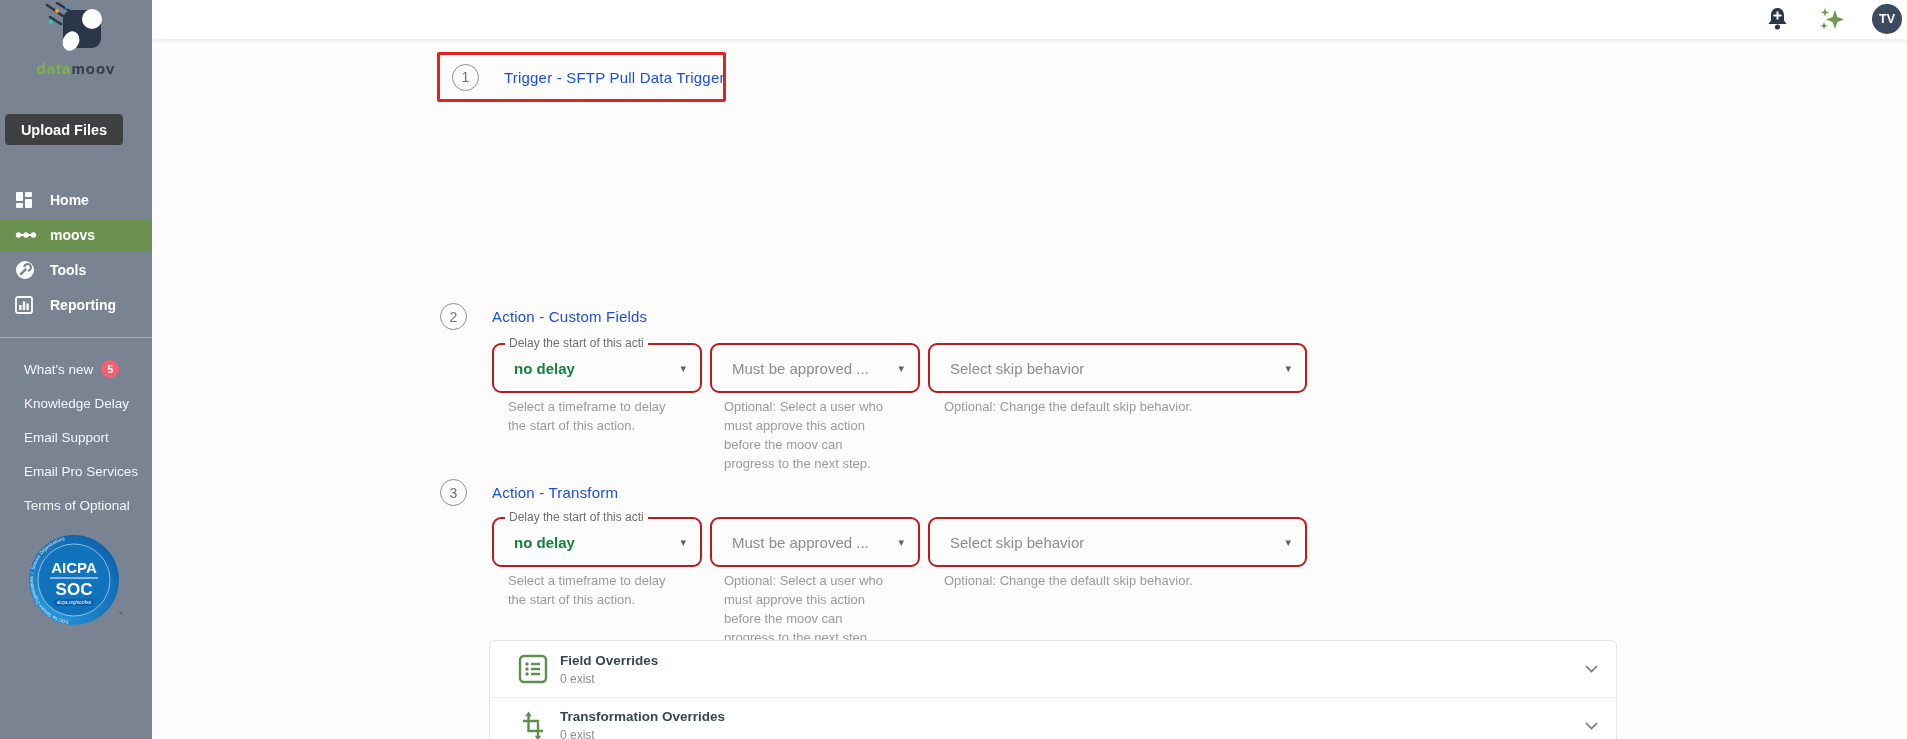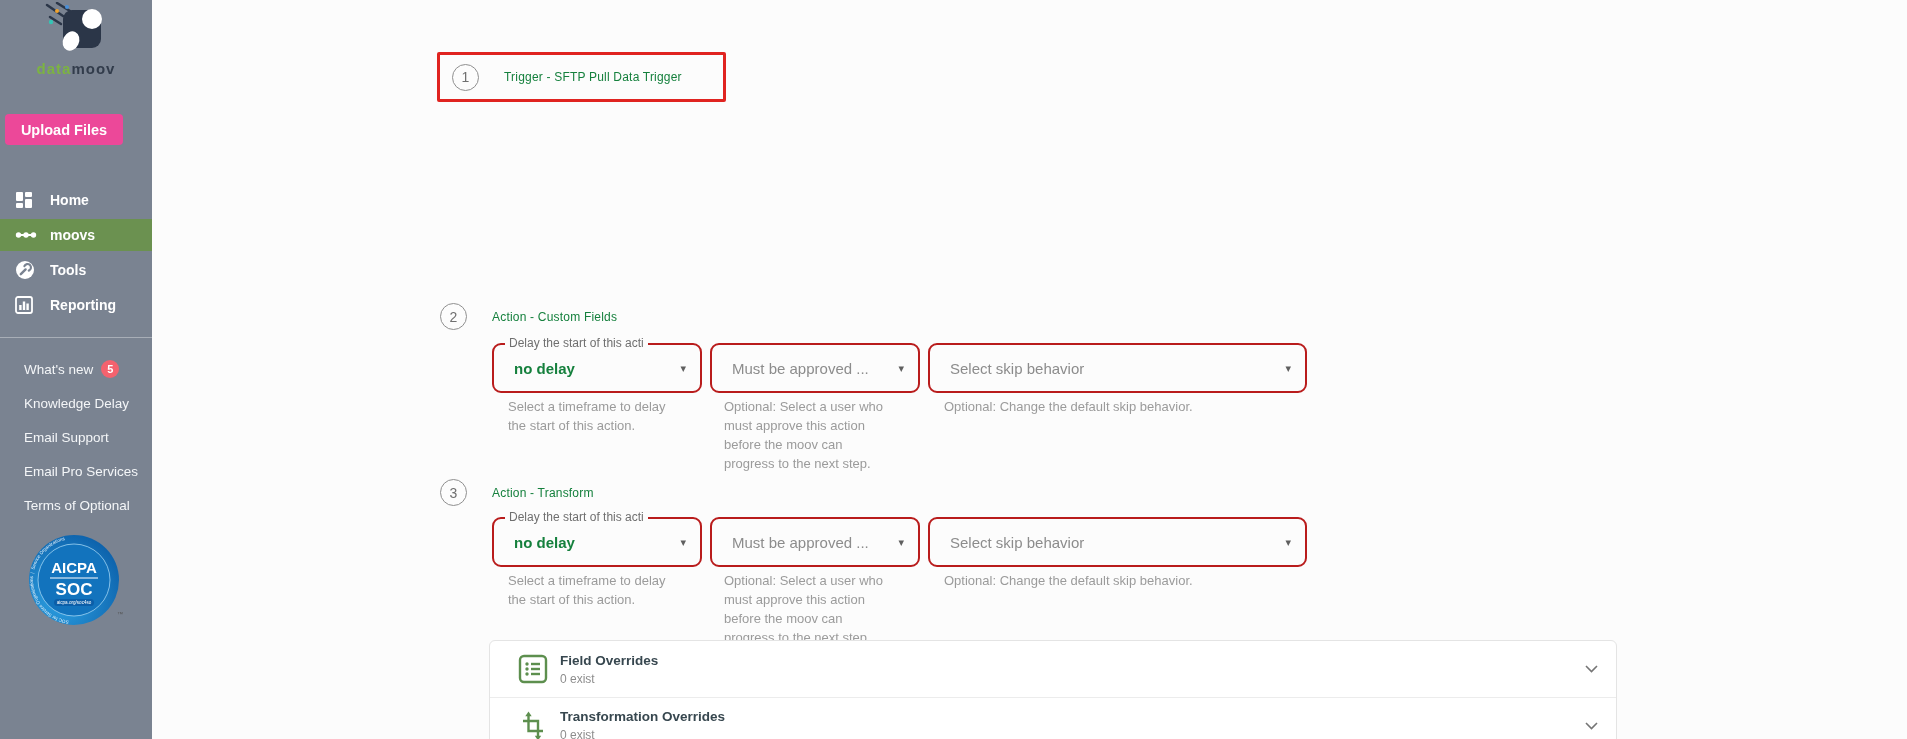--- a/index.html
+++ b/index.html
@@ -7,21 +7,21 @@
     font-family:"Liberation Sans","DejaVu Sans",sans-serif; background:#fff; }
 
   
   .sidebar { position:absolute; left:0; top:0; width:152px; height:739px;
     background:#7a8391; z-index:5; }
   .logo-wrap { position:absolute; top:2px; left:0; width:152px; text-align:center; }
   .logo-mark { display:inline-block; margin-left:6px; }
   .brand { font-size:15px; font-weight:700; letter-spacing:1px; margin-top:2px; }
   .brand .b1 { color:#7cb342; } .brand .b2 { color:#323c4b; }
   .upload-btn { position:absolute; top:114px; left:5px; width:118px; height:31px;
-    background:#ec4899; color:#fff; border:none; border-radius:4px;
+    background:#404040; color:#fff; border:none; border-radius:4px;
     font-family:inherit; font-size:14.5px; font-weight:700; cursor:pointer; }
   .nav { position:absolute; top:184px; left:0; width:152px; }
   .nav-item { height:32px; display:flex; align-items:center; padding-left:15px;
     color:#fff; font-size:14px; font-weight:600; cursor:pointer; margin-bottom:3px; }
   .nav-item .nicon { width:22px; display:flex; justify-content:flex-start; margin-right:13px; }
   .nav-item.active { background:#6b9150; }
   .side-divider { position:absolute; top:337px; left:0; width:152px;
     border-top:1px solid rgba(255,255,255,0.35); }
   .side-links { position:absolute; top:352px; left:0; width:152px; }
   .side-link { height:34px; display:flex; align-items:center; padding-left:24px;
@@ -40,21 +40,21 @@
   .avatar { position:absolute; left:1720px; top:4px; width:30px; height:30px; border-radius:50%;
     background:#3c4a61; color:#fff; font-size:12.5px; font-weight:700;
     display:flex; align-items:center; justify-content:center; cursor:pointer; }
 
   
   .redbox { position:absolute; border:3px solid #e02420; border-radius:2px; }
   .step-head { display:flex; align-items:center; height:100%; padding-left:12px; }
   .step-circle { width:27px; height:27px; border:1px solid #8f8f8f; border-radius:50%;
     color:#6f6f6f; font-size:14px; display:flex; align-items:center; justify-content:center;
     flex:0 0 27px; }
-  .step-title { color:#15803d; font-size:12px; margin-left:25px; letter-spacing:0.2px; white-space:nowrap;text-align:center; }
+  .step-title { color:#1d4ed8; font-size:15px; margin-left:25px; letter-spacing:0.2px; white-space:nowrap;text-align:center; }
   .step-plain { position:absolute; display:flex; align-items:center; }
 
   
   .toggle-row { display:flex; align-items:center; height:100%; padding-left:7px; }
   .toggle-label { color:#3a3f45; font-size:14px; white-space:nowrap; }
   .switch { position:relative; width:36px; height:14px; background:#a9c79d; border-radius:8px;
     margin-left:10px; margin-right:8px; cursor:pointer; }
   .switch .thumb { position:absolute; right:-4px; top:-4px; width:22px; height:22px;
     border-radius:50%; background:#5f9150; color:#fff; font-size:12px; font-weight:700;
     display:flex; align-items:center; justify-content:center;
@@ -190,20 +190,37 @@
       <text font-size="4.6" fill="#eaf5fc" font-family="Liberation Sans, sans-serif">
         <textPath href="#ringpath" startOffset="2%">SOC for Service Organizations&nbsp;&nbsp;|&nbsp;&nbsp;Service Organizations</textPath>
       </text>
       <text x="93" y="86" font-size="6" fill="#555">™</text>
     </svg>
   </div>
 </aside>
 
 <div class="main">
 
+  <header class="topbar">
+    <span class="tb-bell">
+      <svg width="27" height="28" viewBox="0 0 27 28">
+        <path d="M13.5 2 C9.4 2 7 5.2 7 9.6 V14.4 L4.4 18 H22.6 L20 14.4 V9.6 C20 5.2 17.6 2 13.5 2 Z" fill="#2b3648"></path>
+        <circle cx="13.5" cy="21" r="2.6" fill="#2b3648"></circle>
+        <path d="M13.5 6.2 V12.8 M10.2 9.5 H16.8" stroke="#fff" stroke-width="2" stroke-linecap="round"></path>
+      </svg>
+    </span>
+    <span class="tb-spark">
+      <svg width="32" height="32" viewBox="0 0 32 32" fill="#6b9b4f">
+        <path d="M19 6 L21.4 13 L28 15.5 L21.4 18 L19 25 L16.6 18 L10 15.5 L16.6 13 Z"></path>
+        <path d="M9 4 L10.1 7.2 L13.2 8.3 L10.1 9.4 L9 12.6 L7.9 9.4 L4.8 8.3 L7.9 7.2 Z"></path>
+        <path d="M8 18 L9 20.8 L11.8 21.8 L9 22.8 L8 25.6 L7 22.8 L4.2 21.8 L7 20.8 Z"></path>
+      </svg>
+    </span>
+    <span class="avatar">TV</span>
+  </header>
 
   <div class="redbox" style="left:285px; top:52px; width:289px; height:50px;">
     <div class="step-head">
       <span class="step-circle">1</span>
       <span class="step-title">Trigger - SFTP Pull Data Trigger</span>
     </div>
   </div>
 
 
 

